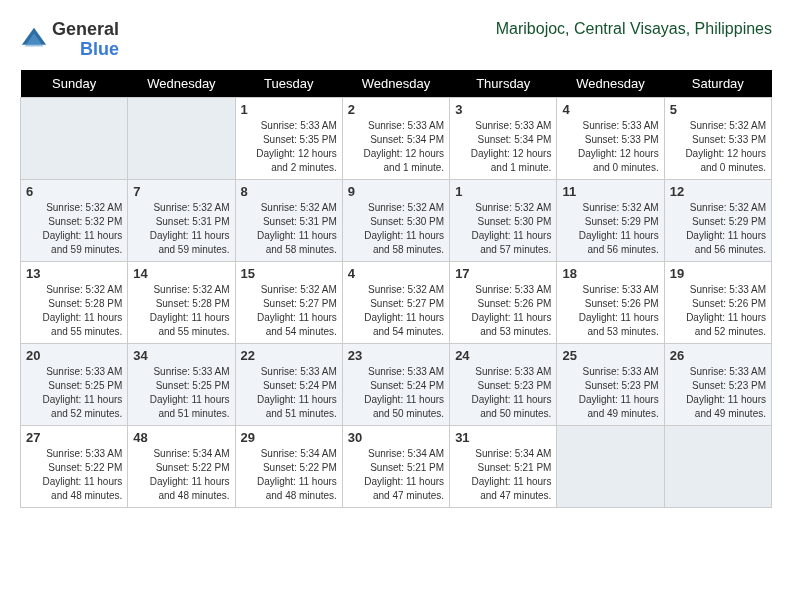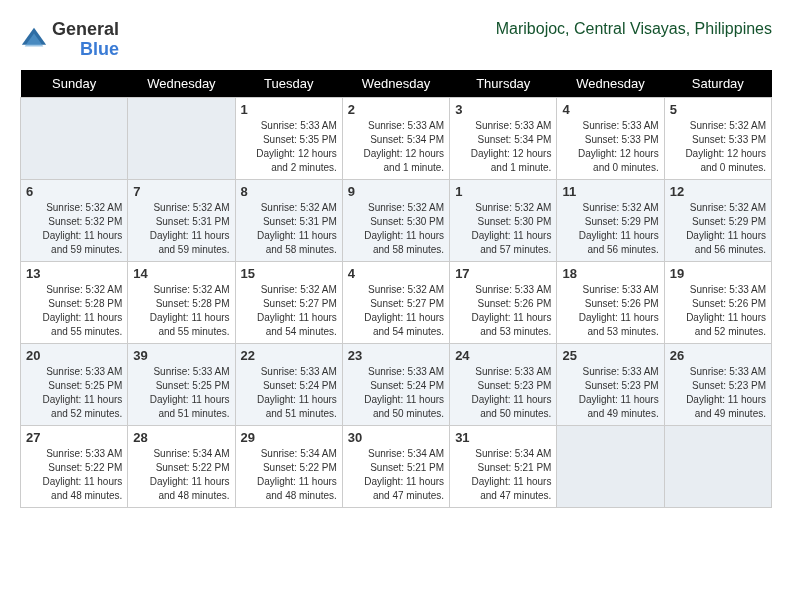--- a/index.html
+++ b/index.html
@@ -273,21 +273,21 @@
       </tr>
       <tr>
         <td>
           <span class="day-number">20</span>
           <div class="day-info" style="white-space: pre-line;">Sunrise: 5:33 AM
 Sunset: 5:25 PM
 Daylight: 11 hours
 and 52 minutes.</div>
         </td>
         <td>
-          <span class="day-number">39</span>
+          <span class="day-number">34</span>
           <div class="day-info" style="white-space: pre-line;">Sunrise: 5:33 AM
 Sunset: 5:25 PM
 Daylight: 11 hours
 and 51 minutes.</div>
         </td>
         <td>
           <span class="day-number">22</span>
           <div class="day-info" style="white-space: pre-line;">Sunrise: 5:33 AM
 Sunset: 5:24 PM
 Daylight: 11 hours
@@ -324,21 +324,21 @@
       </tr>
       <tr>
         <td>
           <span class="day-number">27</span>
           <div class="day-info" style="white-space: pre-line;">Sunrise: 5:33 AM
 Sunset: 5:22 PM
 Daylight: 11 hours
 and 48 minutes.</div>
         </td>
         <td>
-          <span class="day-number">28</span>
+          <span class="day-number">48</span>
           <div class="day-info" style="white-space: pre-line;">Sunrise: 5:34 AM
 Sunset: 5:22 PM
 Daylight: 11 hours
 and 48 minutes.</div>
         </td>
         <td>
           <span class="day-number">29</span>
           <div class="day-info" style="white-space: pre-line;">Sunrise: 5:34 AM
 Sunset: 5:22 PM
 Daylight: 11 hours

